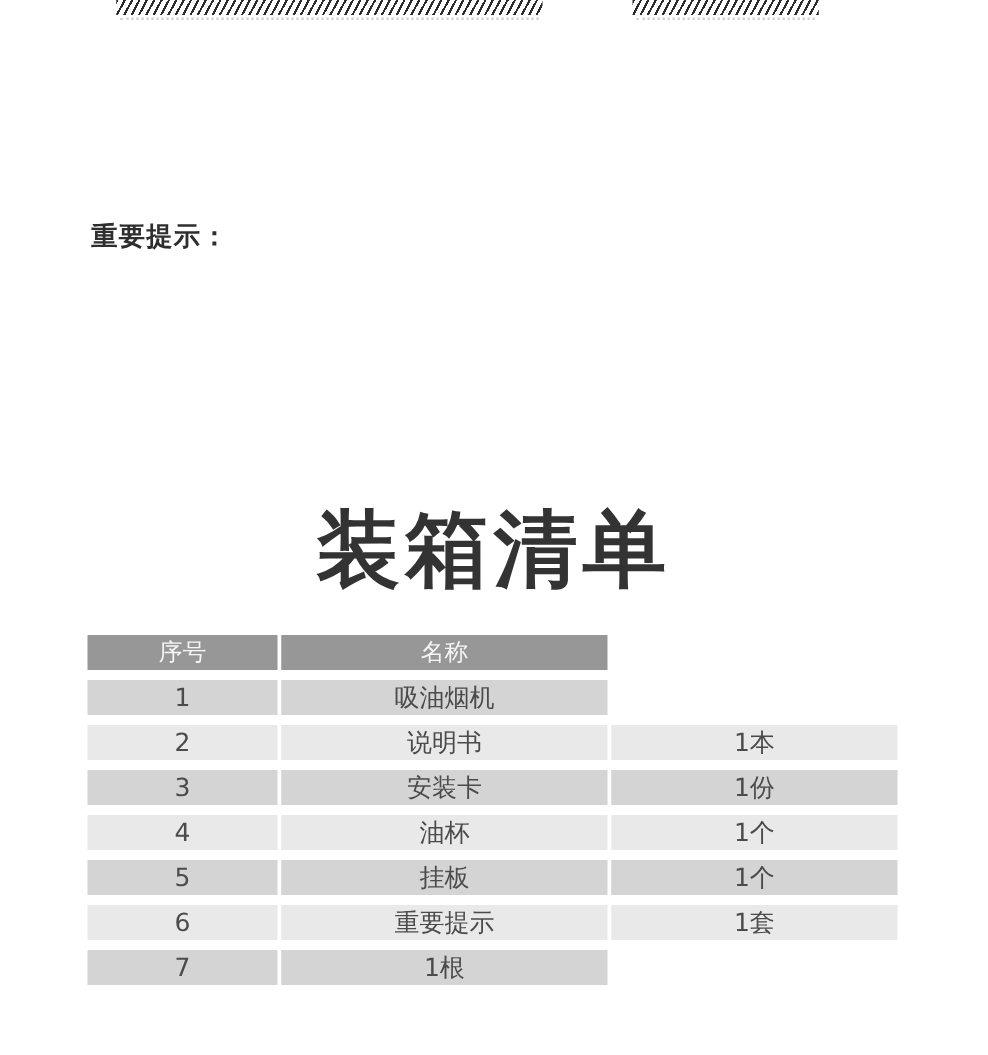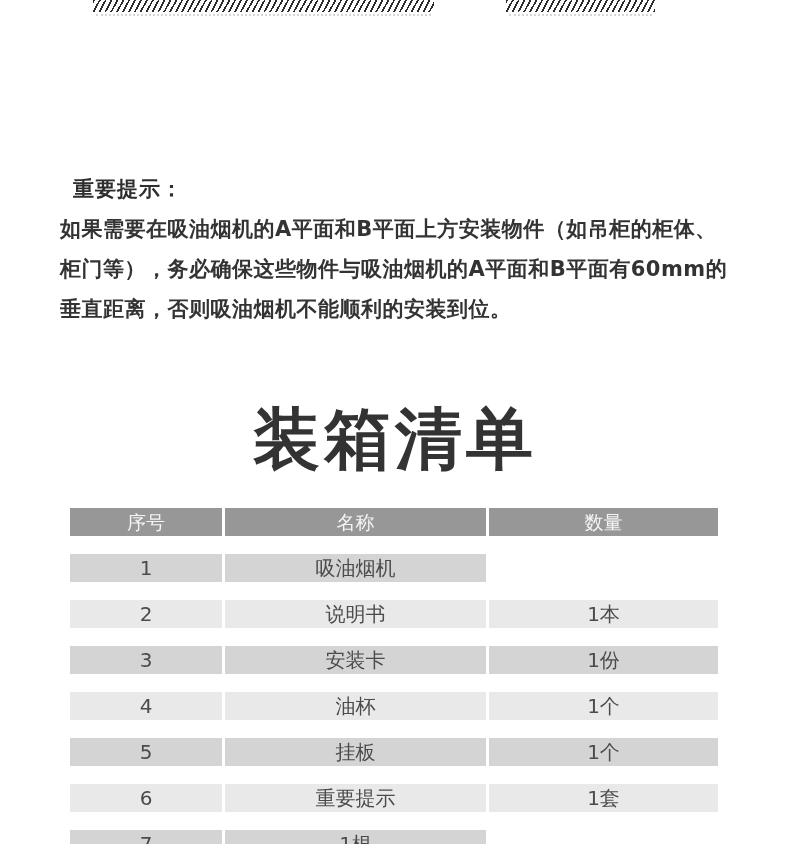--- a/index.html
+++ b/index.html
@@ -79,21 +79,21 @@
   .ptable {
     position: absolute;
     left: 70px;
     top: 508px;
     width: 648px;
   }
   .trow {
     display: grid;
     grid-template-columns: 152px 261px 229px;
     column-gap: 3px;
-    margin-bottom: 18px;
+    margin-bottom: 8px;
   }
   .cell {
     height: 28px;
     line-height: 28px;
     text-align: center;
     font-size: 20px;
     color: #4b4b4b;
     overflow: hidden;
     white-space: nowrap;
   }
@@ -107,34 +107,28 @@
 </style>
 </head>
 <body>
 
 <div class="page">
 
   <div class="hatch hatch-left"></div>
   <div class="hatch hatch-right"></div>
 
   <div class="notice-title">重要提示：</div>
-  <div class="notice-body">
-    <span class="notice-line">如果需要在吸油烟机的A平面和B平面上方安装物件（如吊柜的柜体、</span>
-    <span class="notice-line">柜门等），务必确保这些物件与吸油烟机的A平面和B平面有60mm的</span>
-    <span class="notice-line">垂直距离，否则吸油烟机不能顺利的安装到位。</span>
-  </div>
 
   <div class="section-title">装箱清单</div>
 
   <div class="ptable">
 
     <div class="trow thead">
       <div class="cell">序号</div>
       <div class="cell">名称</div>
-      <div class="cell">数量</div>
     </div>
 
     <div class="trow r-odd">
       <div class="cell">1</div>
       <div class="cell">吸油烟机</div>
     </div>
 
     <div class="trow r-even">
       <div class="cell">2</div>
       <div class="cell">说明书</div>

